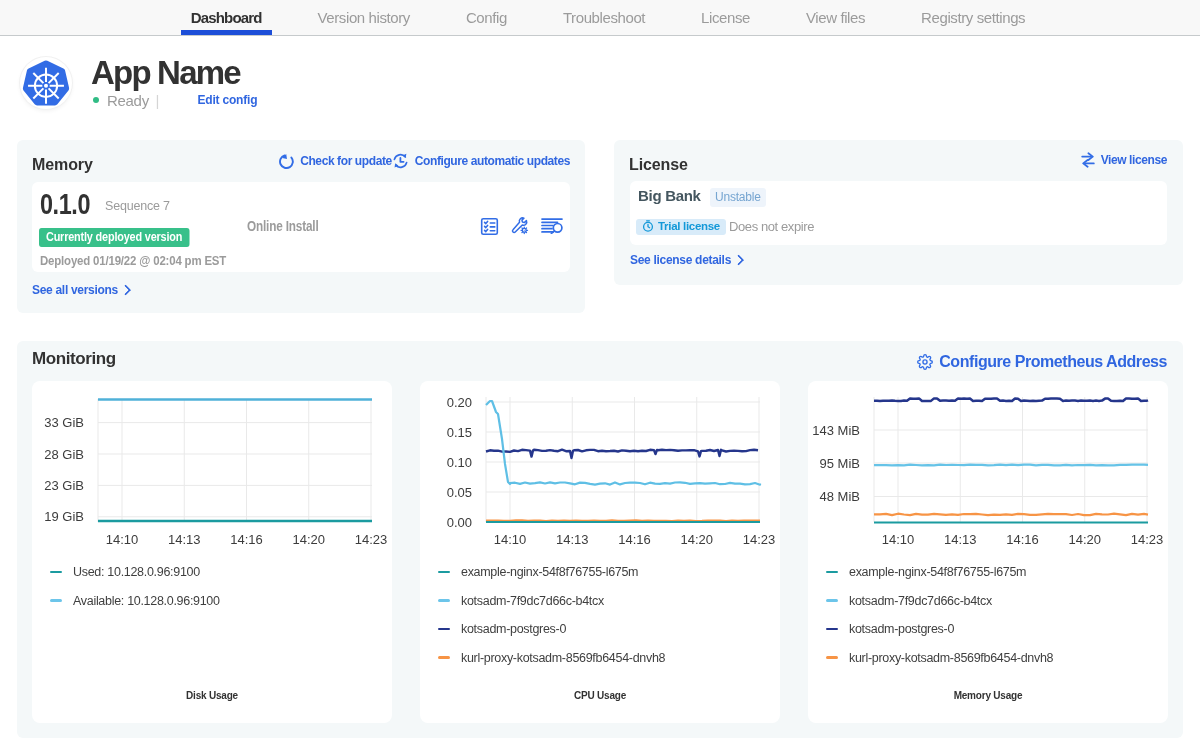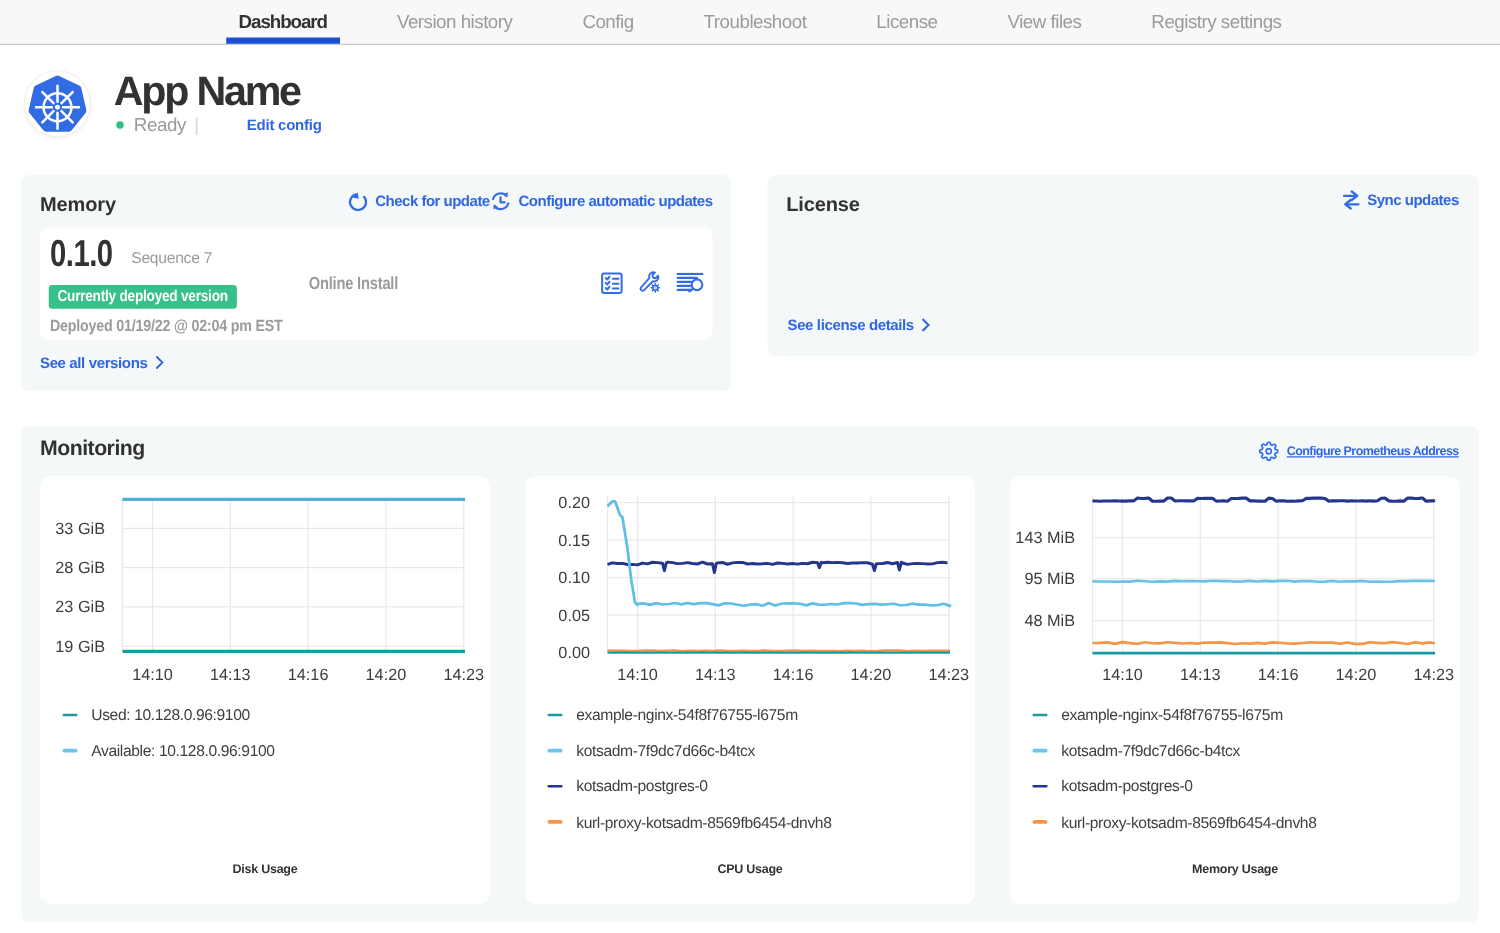--- a/index.html
+++ b/index.html
@@ -35,21 +35,21 @@
 #llinks { position:absolute; right:16px; top:12px; }
 #licenseCard { left:16px; top:41px; width:537px; height:64px; }
 .lname { position:absolute; left:8px; top:6px; font-size:15px; font-weight:bold; color:#44565f; letter-spacing:-0.3px; }
 .lchannel { position:absolute; left:80px; top:7px; background:#eef4fb; color:#76a5d1; font-size:12px; letter-spacing:-0.2px; padding:2px 5px 3px; border-radius:3px; }
 .ltrial { position:absolute; left:6px; top:38px; display:inline-flex; align-items:center; gap:4px; background:#d8ebf9; color:#1398d8; font-size:11.5px; font-weight:bold; letter-spacing:-0.3px; padding:1px 6px 2px; border-radius:3px; height:15.5px; }
 .lexpire { position:absolute; left:99px; top:38px; color:#9b9b9b; font-size:13px; letter-spacing:-0.4px; }
 
 #monitoringPanel { left:17px; top:341px; width:1166px; height:397px; }
 #monitoringPanel .panel-title { font-size:17px; top:8px; letter-spacing:-0.4px; }
 #mlinks { position:absolute; right:16px; top:12px; }
-#mlinks .icolink { font-size:10px; letter-spacing:-0.45px;text-decoration:underline; }
+#mlinks .icolink { font-size:16px; letter-spacing:-0.45px; }
 .chartcard { position:absolute; top:40px; width:360px; height:342px; background:#fff; border-radius:8px; }
 #cc1 { left:15px; } #cc2 { left:403px; } #cc3 { left:791px; }
 .legend { position:absolute; left:18px; top:184px; }
 .legitem { display:flex; align-items:center; height:14px; margin-bottom:14.5px; font-size:12.5px; letter-spacing:-0.3px; color:#3f3f3f; }
 .dash { width:12px; height:2.6px; border-radius:1.5px; margin-right:11px; }
 .charttitle { position:absolute; left:0; width:100%; bottom:22px; text-align:center; font-size:10px; font-weight:bold; color:#323232; letter-spacing:-0.2px; }
 </style>
 </head>
 <body>
 <div class="nav">
@@ -146,22 +146,35 @@
 <div id="licensePanel" class="panel">
   <div class="panel-title">License</div>
   <div id="llinks">
     <div class="icolink">
         <svg width="14" height="16" viewBox="0 0 14 16" fill="none" stroke="#326de6" stroke-width="1.8" stroke-linecap="round" stroke-linejoin="round">
 <path d="M1.2 4.6h8.6"></path>
           <path d="M7.4 1.2l4.4 3.4-4.4 3.4"></path>
 <path d="M12.8 11.4H4.2"></path>
           <path d="M6.6 8l-4.4 3.4 4.4 3.4"></path>
 </svg>
-        <span>Sync updates</span>
-      </div>
+        <span>View license</span>
+      </div>
+  </div>
+  <div id="licenseCard" class="card">
+    <span class="lname">Big Bank</span>
+      <span class="lchannel">Unstable</span>
+    <span class="ltrial">
+        <svg width="12" height="12" viewBox="0 0 24 24" fill="none" stroke="#1398d8" stroke-width="2.6" stroke-linecap="round">
+<circle cx="12" cy="13.5" r="8.8"></circle>
+<path d="M12 8.8v4.7l3.2 2"></path>
+<path d="M9.3 1.6h5.4"></path>
+</svg>
+        <span>Trial license</span>
+      </span>
+      <span class="lexpire">Does not expire</span>
   </div>
   <span class="seelink" style="left:16px; top:113px;">See license details<span class="chev"></span></span>
 </div>
 <div id="monitoringPanel" class="panel">
   <div class="panel-title">Monitoring</div>
   <div id="mlinks">
     <div class="icolink">
         <svg width="16" height="16" viewBox="0 0 24 24" fill="none" stroke="#326de6" stroke-width="2">
 <circle cx="12" cy="12" r="3.1"></circle>
 <path d="M19.4 15a1.7 1.7 0 0 0 .34 1.87l.06.06a2 2 0 1 1-2.83 2.83l-.06-.06a1.7 1.7 0 0 0-1.87-.34 1.7 1.7 0 0 0-1 1.55V21a2 2 0 1 1-4 0v-.09a1.7 1.7 0 0 0-1.1-1.55 1.7 1.7 0 0 0-1.88.34l-.06.06a2 2 0 1 1-2.83-2.83l.06-.06a1.7 1.7 0 0 0 .34-1.87 1.7 1.7 0 0 0-1.55-1H3a2 2 0 1 1 0-4h.09a1.7 1.7 0 0 0 1.55-1.1 1.7 1.7 0 0 0-.34-1.88l-.06-.06a2 2 0 1 1 2.83-2.83l.06.06a1.7 1.7 0 0 0 1.87.34h.08a1.7 1.7 0 0 0 1-1.55V3a2 2 0 1 1 4 0v.09a1.7 1.7 0 0 0 1 1.55h.08a1.7 1.7 0 0 0 1.87-.34l.06-.06a2 2 0 1 1 2.83 2.83l-.06.06a1.7 1.7 0 0 0-.34 1.87v.08a1.7 1.7 0 0 0 1.55 1H21a2 2 0 1 1 0 4h-.09a1.7 1.7 0 0 0-1.55 1z"></path>

